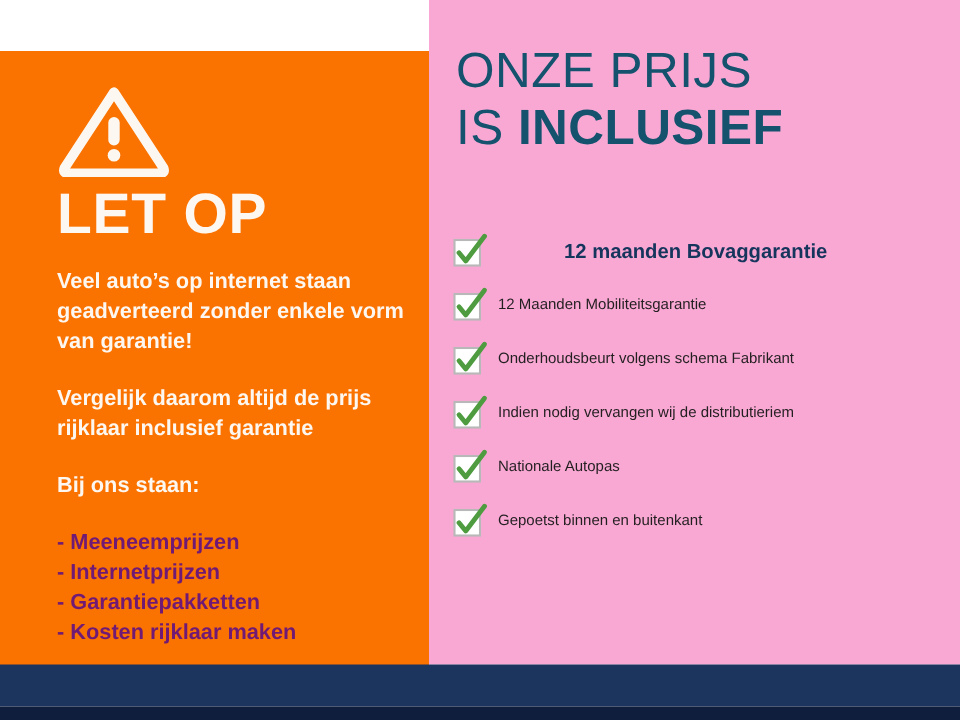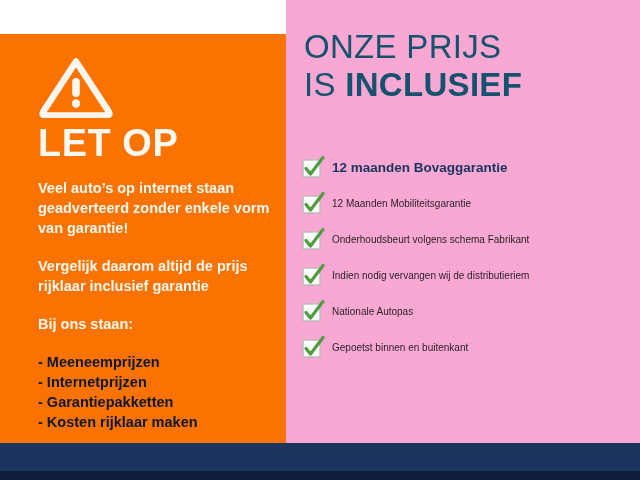--- a/index.html
+++ b/index.html
@@ -69,21 +69,21 @@
     margin: 0 0 18px 0;
   }
   .para:last-child { margin-bottom: 0; }
 
   .dash-list {
     list-style: none;
     margin: 0;
     padding: 0;
   }
   .dash-list li {
-    color: #0f172a;
+    color: #701a75;
     font-size: 14.5px;
     font-weight: bold;
     line-height: 20px;
     white-space: nowrap;
   }
 
   
   .right-panel {
     position: absolute;
     left: 286px;
@@ -133,20 +133,21 @@
   .check-label {
     font-size: 10px;
     color: #231f20;
     line-height: 16px;
     white-space: nowrap;
   }
   .check-item.first .check-label {
     font-weight: bold;
     color: #16355c;
     font-size: 13.5px;
+    margin-left: 44px;
   }
 
   
   .bottom-bar {
     position: absolute;
     left: 0;
     top: 443px;
     width: 640px;
     height: 28px;
     background: #1c355e;

